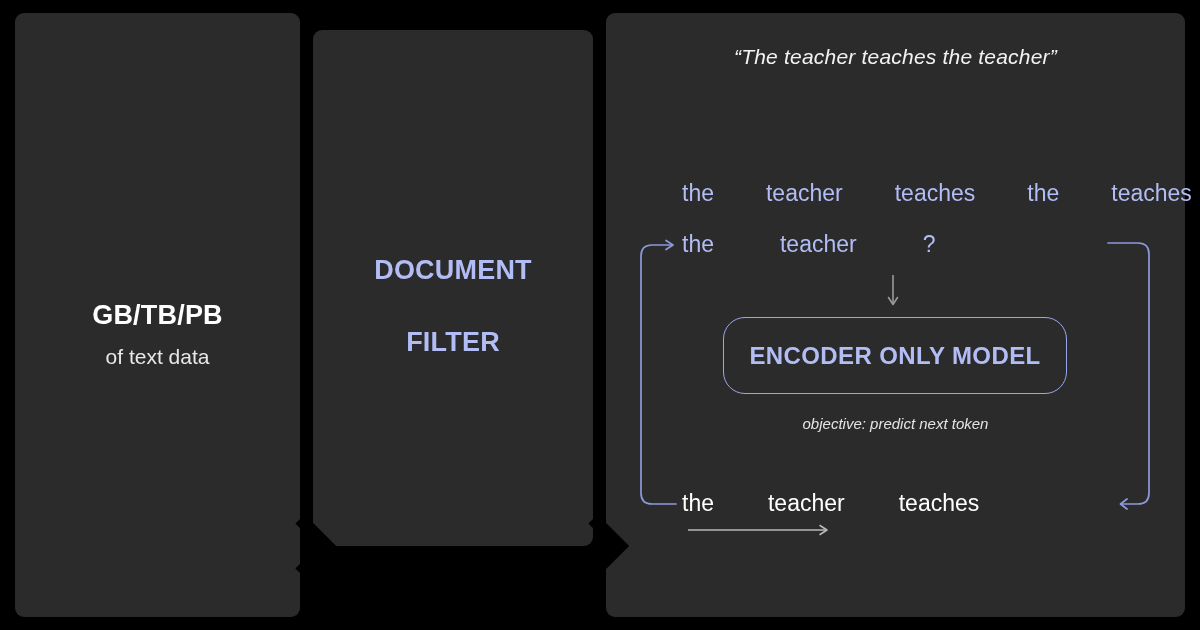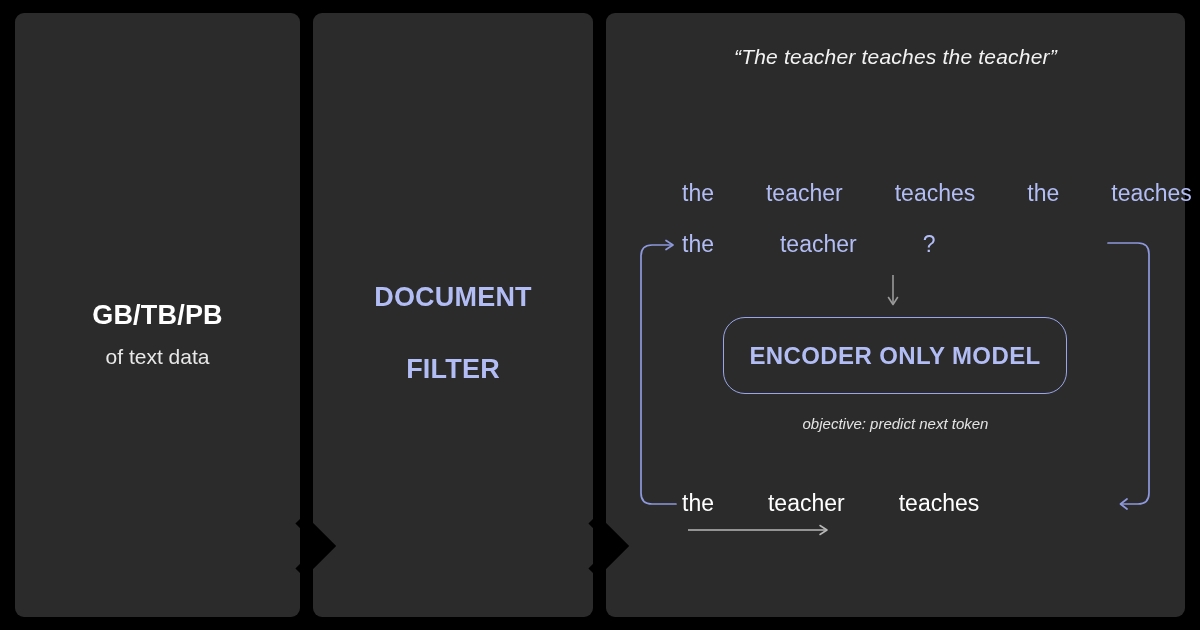--- a/index.html
+++ b/index.html
@@ -19,21 +19,21 @@
   }
 
   
   .panel {
     position: absolute;
     background: #2b2b2b;
     border-radius: 9px;
     box-sizing: border-box;
   }
   #panel-data   { left: 15px;  top: 13px; width: 285px;  height: 604px; }
-  #panel-filter { left: 313px; top: 13px; width: 280px;  height: 604px; }
+  #panel-filter { left: 313px; top: 30px; width: 280px;  height: 516px; }
   #panel-model  { left: 606px; top: 13px; width: 579px;  height: 604px; }
 
   
   .panel-center {
     position: absolute;
     left: 0; right: 0;
     top: 50%;
     transform: translateY(-50%);
     text-align: center;
     padding: 0 12px;

